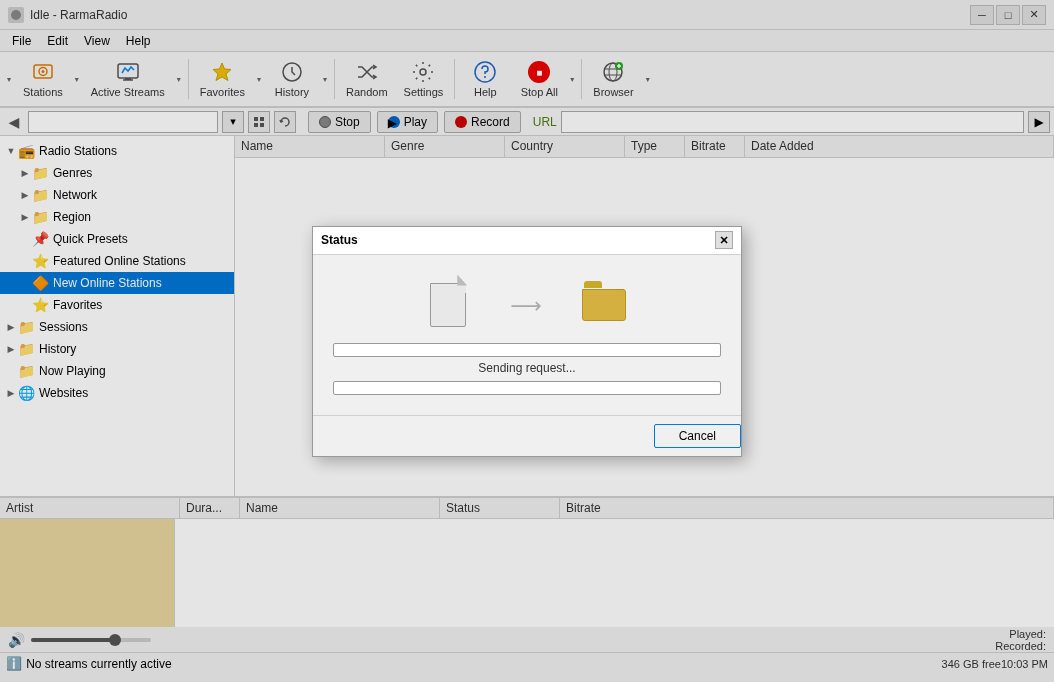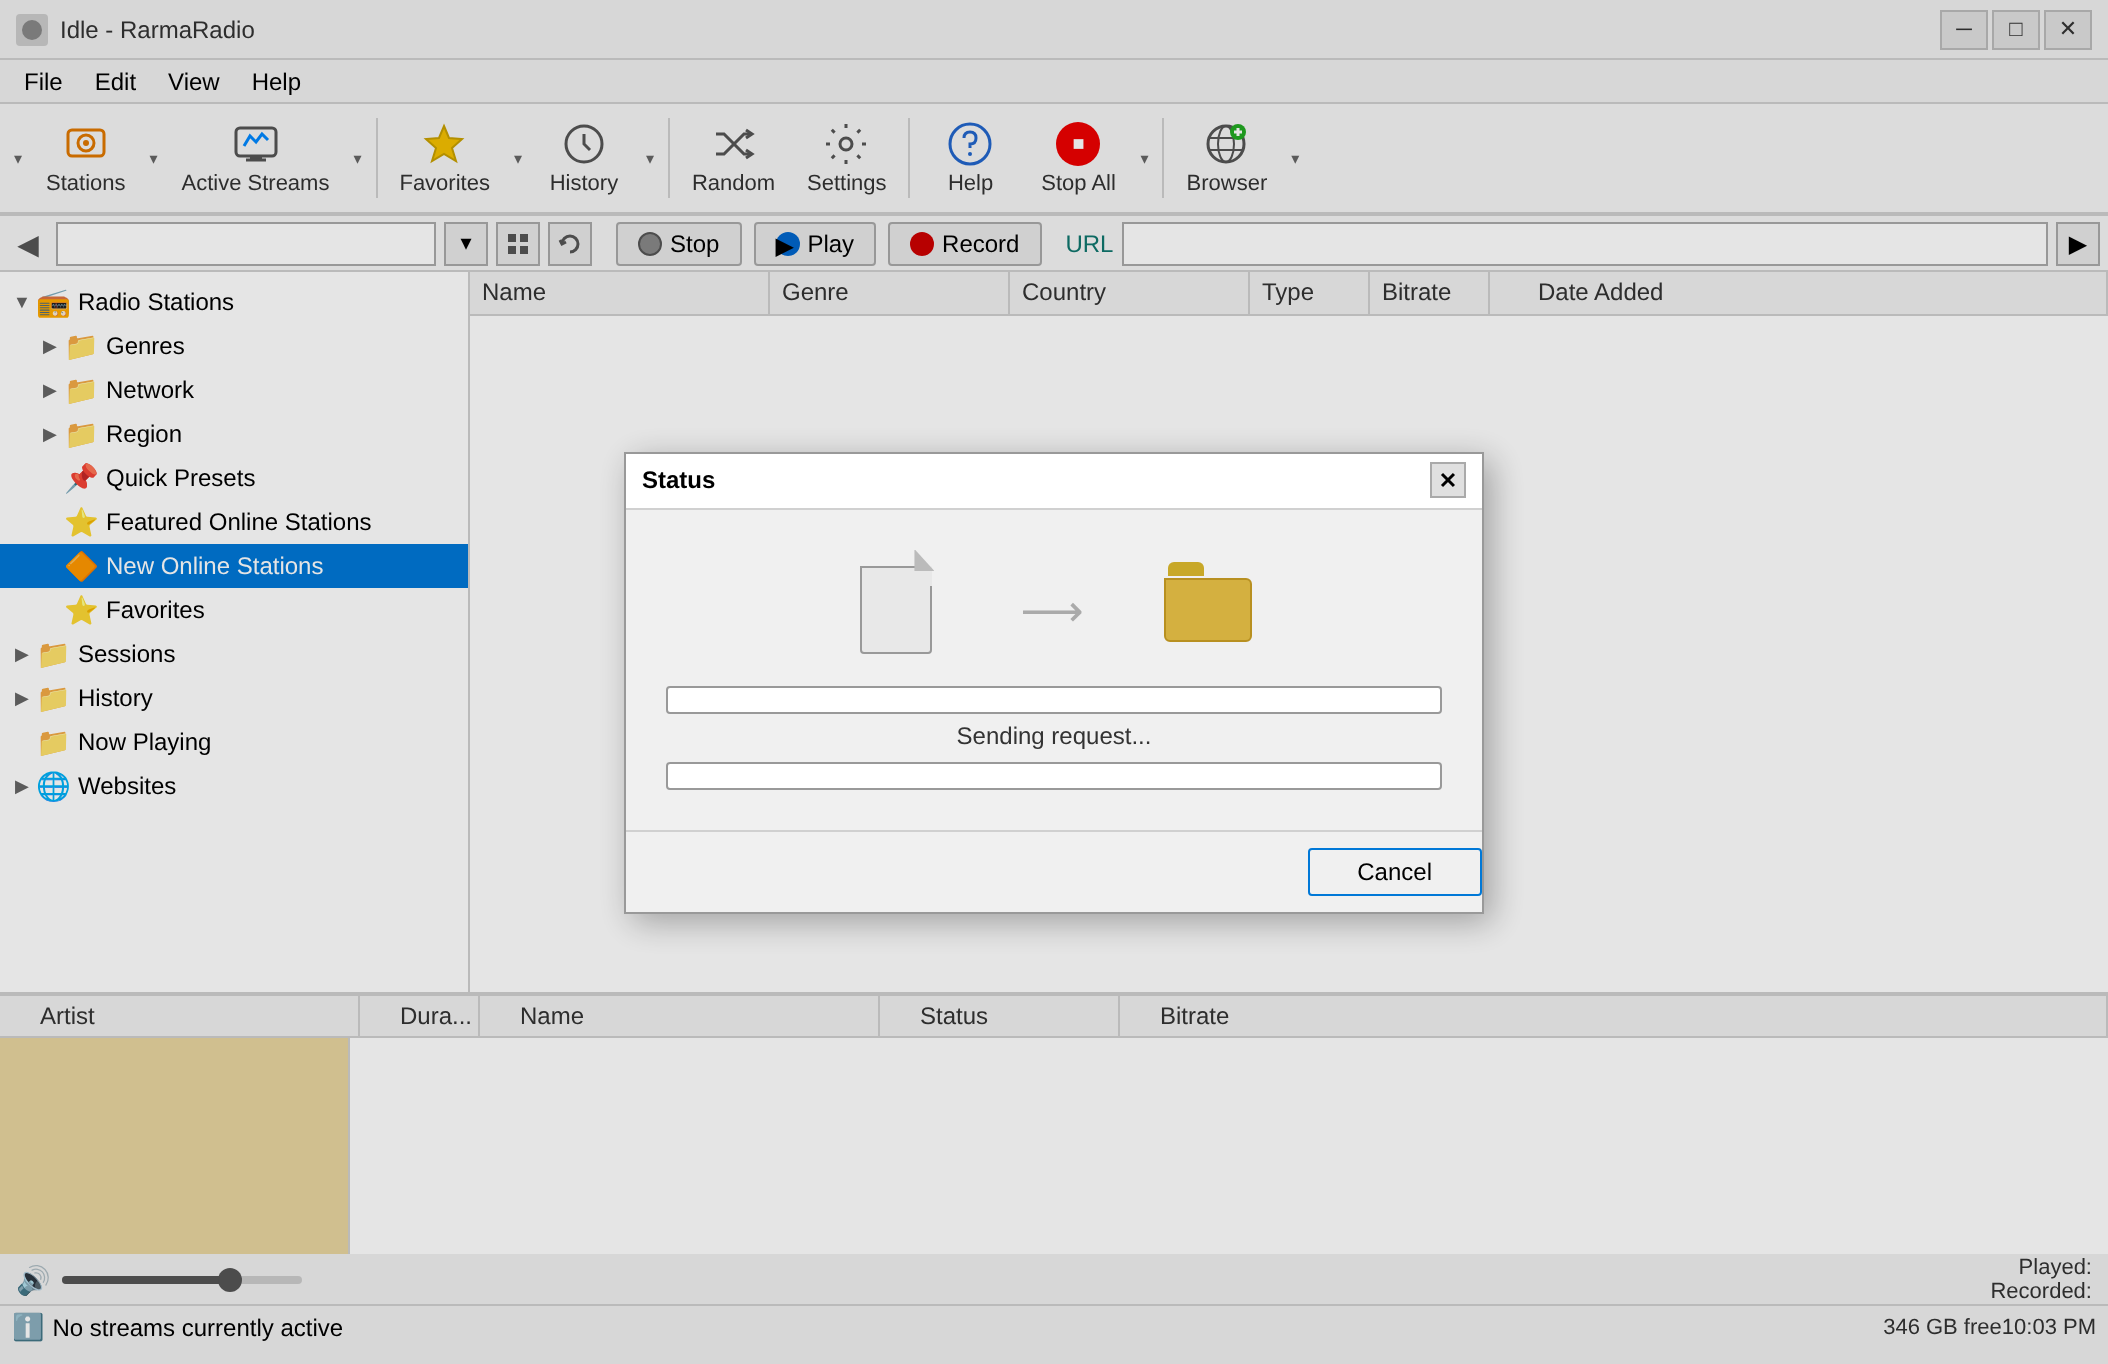--- a/index.html
+++ b/index.html
@@ -169,21 +169,21 @@
       border-radius: 50%;
       display: inline-block;
     }
     .url-section {
       display: flex;
       align-items: center;
       gap: 4px;
       margin-left: 8px;
       flex: 1;
     }
-    .url-label { font-size: 12px; color: #0f766e; }
+    .url-label { font-size: 12px; color: #4d7c0f; }
     .url-input {
       flex: 1;
       height: 22px;
       border: 1px solid #aaa;
       background: white;
       padding: 0 4px;
       font-size: 11px;
     }
     .url-go {
       width: 22px; height: 22px;
@@ -254,38 +254,38 @@
       font-size: 12px;
       color: #333;
       border-right: 1px solid #d0d0d0;
       cursor: pointer;
     }
     .col-name { width: 150px; }
     .col-genre { width: 120px; }
     .col-country { width: 120px; }
     .col-type { width: 60px; }
     .col-bitrate { width: 60px; }
-    .col-dateadded { flex: 1; margin-left: 18px; }
+    .col-dateadded { flex: 1; }
 
     
     .bottom-panel {
       height: 130px;
       border-top: 2px solid #d0d0d0;
       background: white;
       display: flex;
       flex-direction: column;
     }
     .bottom-header {
       display: flex;
       background: #f0f0f0;
       border-bottom: 1px solid #d0d0d0;
       height: 22px;
     }
     .bottom-col {
-      padding: 3px 20px;
+      padding: 3px 6px;
       font-size: 12px;
       color: #333;
       border-right: 1px solid #d0d0d0;
     }
     .bottom-left-panel {
       width: 175px;
       background: #e8d5a0;
       border-right: 1px solid #d0d0d0;
       height: 108px;
       flex-shrink: 0;

